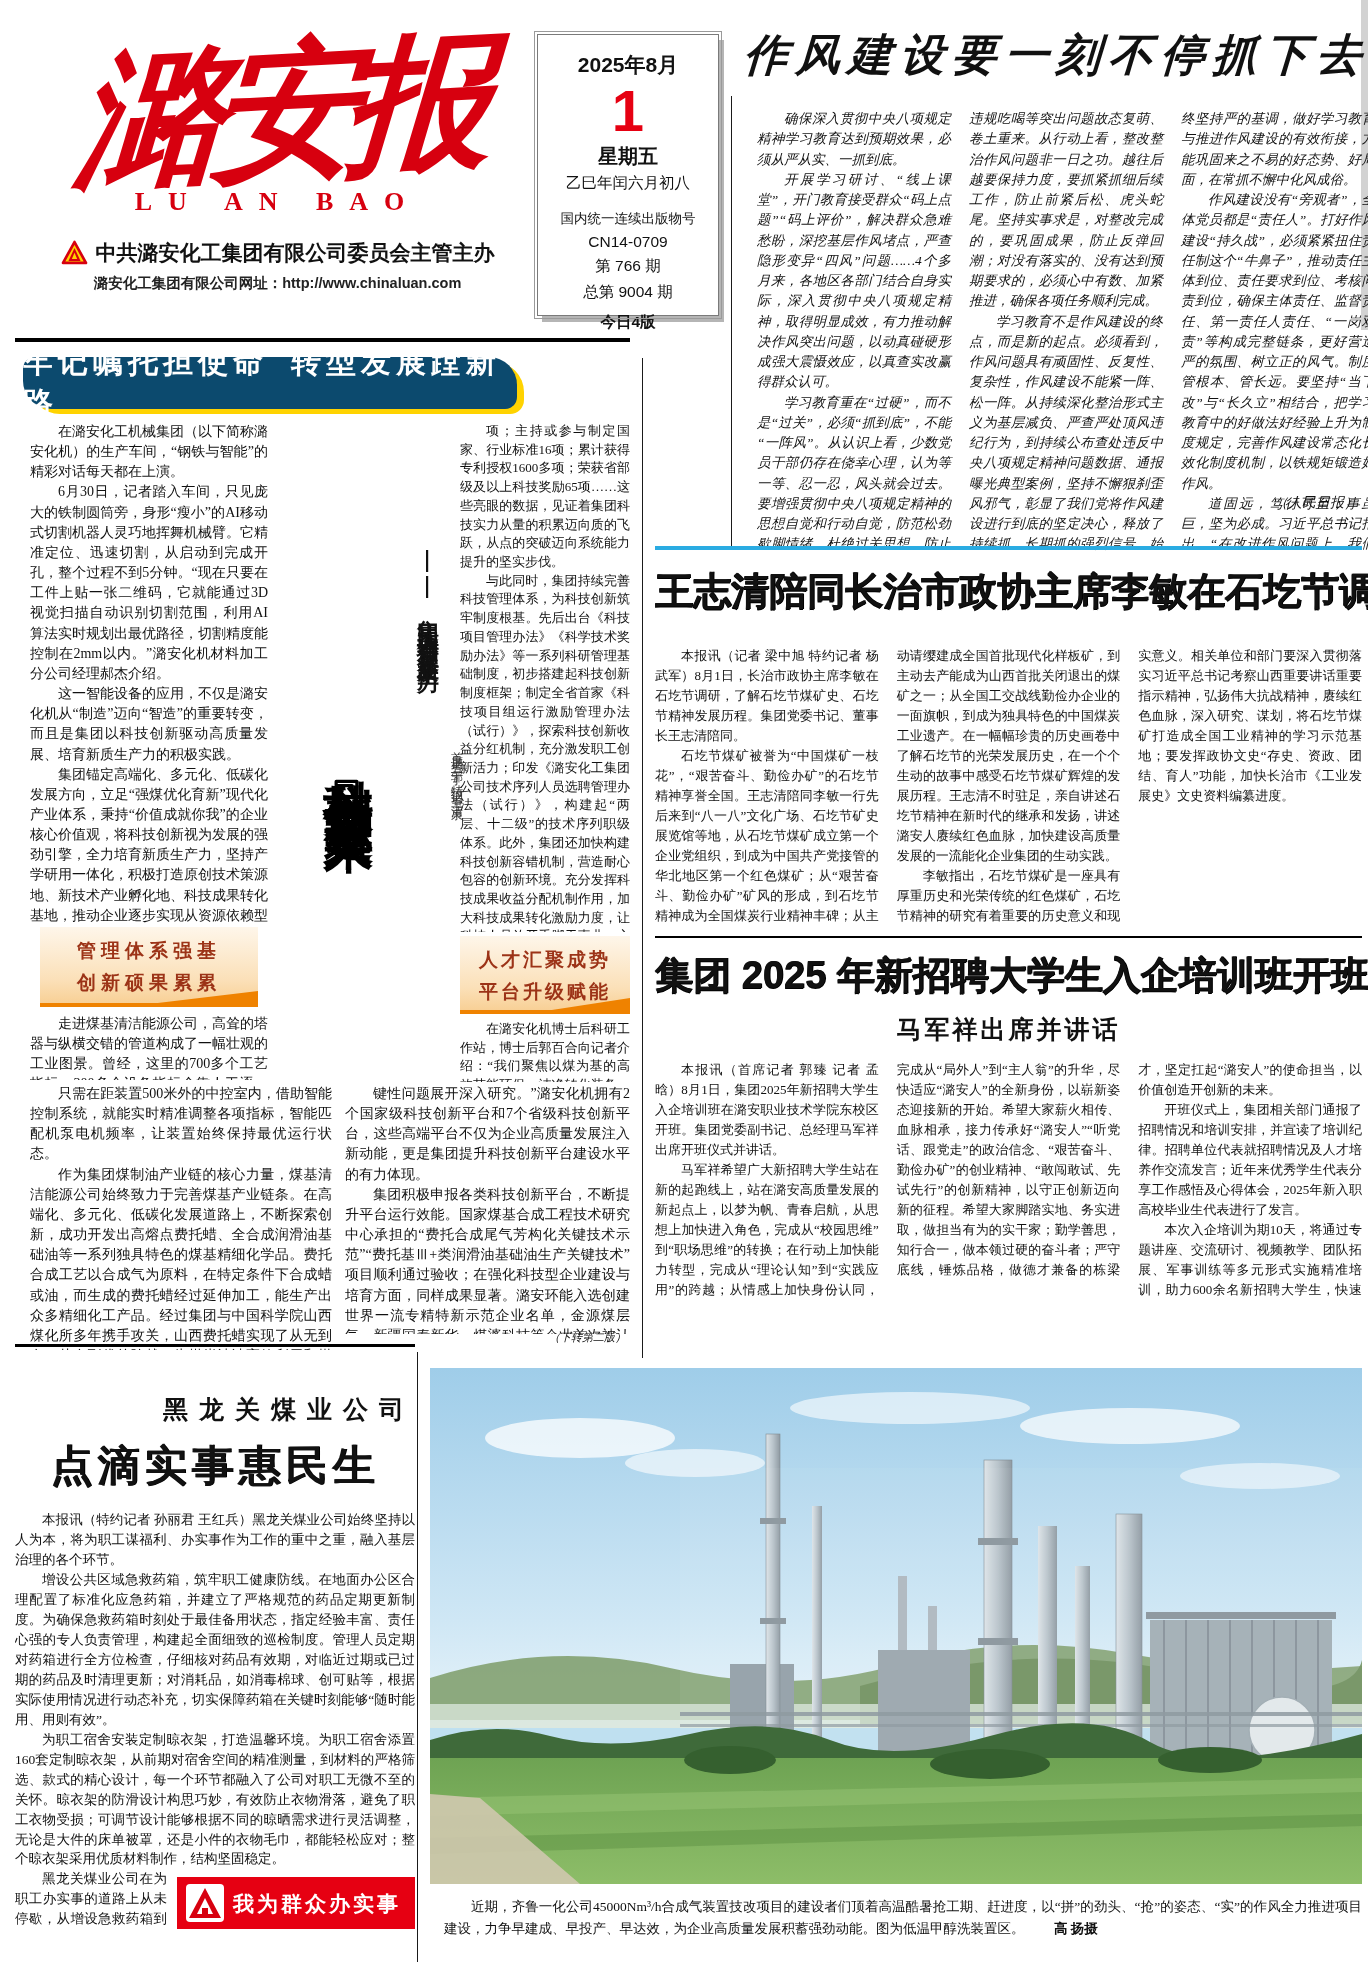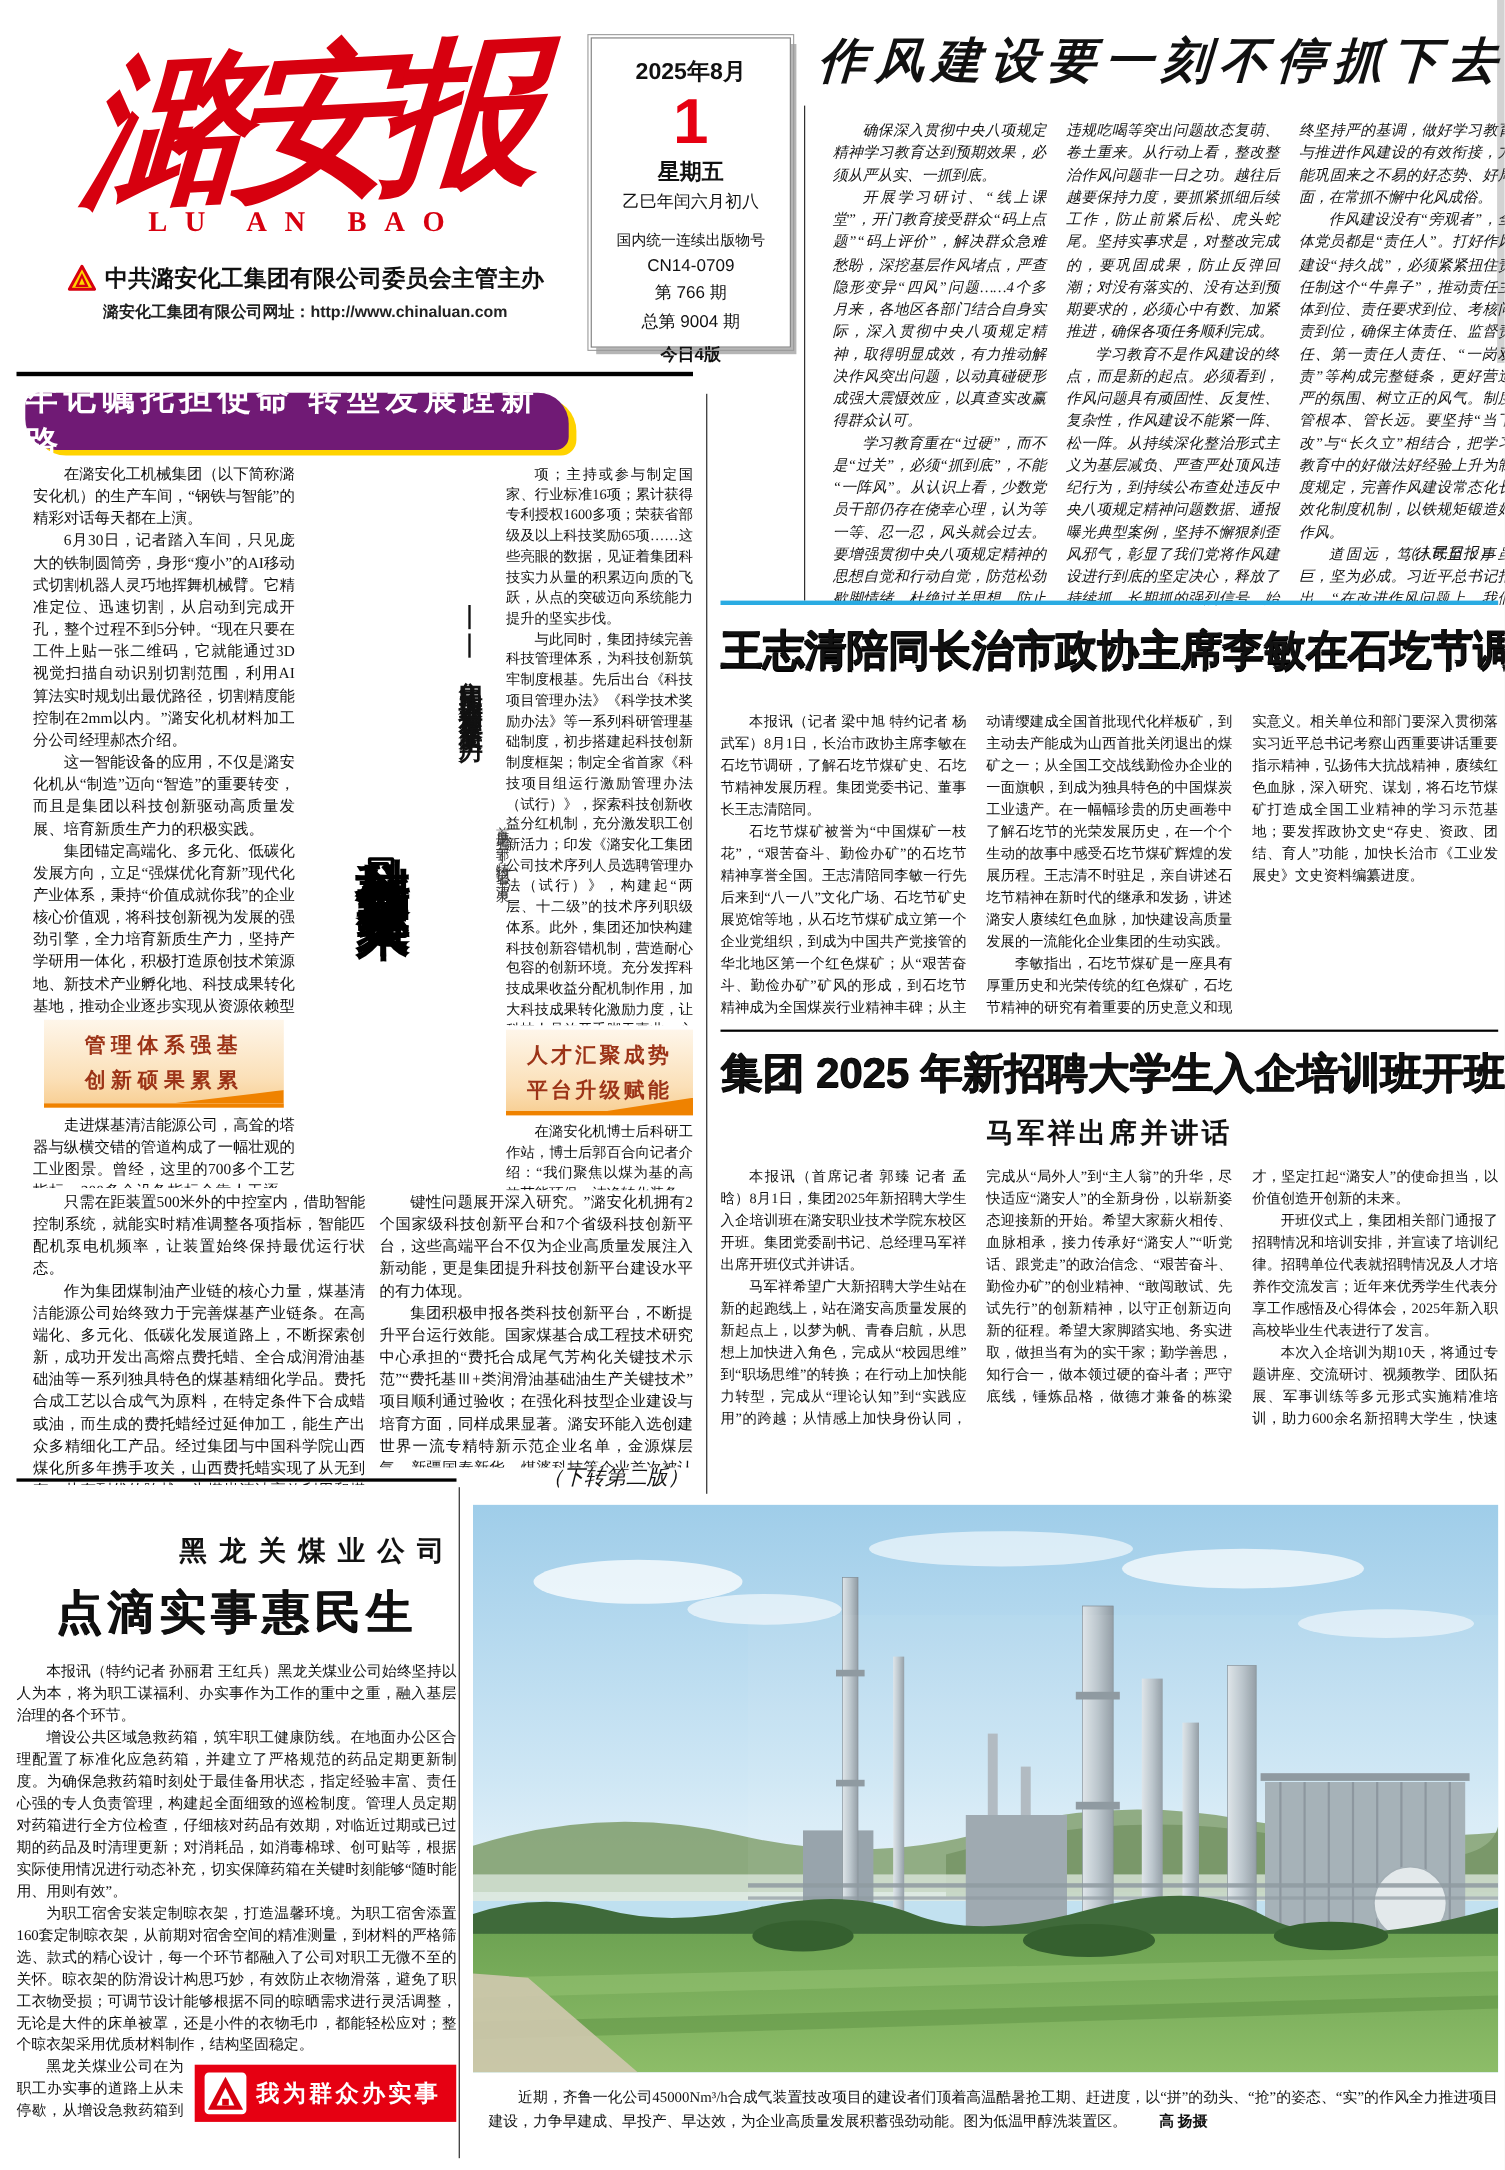--- a/index.html
+++ b/index.html
@@ -39,22 +39,22 @@
   
   .rule-h { background:#000; }
   .rule-v { background:#1a1a1a; width:1px; }
   .rule-cyan { background:#2aabe2; }
   .edge-strip { left:1361px; top:0; width:7px; height:330px; background:#d2d2d2; }
 
   
   .banner-outer { left:30px; top:362px; width:494px; height:52px; background:#ffd300;
                   border-radius:14px 30px 14px 30px; }
   .banner-inner { position:absolute; left:-7px; top:-5px; width:100%; height:100%;
-                  background:#701a75; border-radius:12px 28px 12px 28px; color:#fff;
-                  font-family:Liberation Serif, serif; font-weight:bold; font-size:30px;
+                  background:#0c4a6e; border-radius:12px 28px 12px 28px; color:#fff;
+                  font-family:Liberation Mono, monospace; font-weight:bold; font-size:30px;
                   letter-spacing:5px; display:flex; align-items:center; justify-content:center; }
 
   
   .bodytext p { text-indent:2em; text-align:justify; margin:0; }
   .songtext { font-size:14px; line-height:1.44; }
   .kai { font-style:italic; }
   .clip { overflow:hidden; }
   .cols3 { column-count:3; column-gap:18px; column-fill:auto; }
 
   
@@ -75,21 +75,21 @@
              padding-top:8px; border-bottom:4px solid #ef8200; }
   .subhead::after { content:""; position:absolute; right:0; bottom:0; width:46%; height:12px;
                     background:#ef8200; clip-path:polygon(0 100%,100% 0,100% 100%); }
   .vert { writing-mode:vertical-rl; text-orientation:mixed; }
   .lead-headline { left:286px; top:18px; height:648px; width:96px; font-family:"Liberation Sans", sans-serif;
                    font-weight:bold; font-size:50px; letter-spacing:4px; color:#000; line-height:96px;
                    text-align:center; }
   .lead-subtitle { left:398px; top:128px; height:480px; width:30px; font-family:"Liberation Sans", sans-serif;
                    font-weight:bold; font-size:22px; letter-spacing:4px; }
   .lead-byline { left:432px; top:320px; height:310px; width:18px; font-size:12px; color:#333; letter-spacing:3px; }
-  .continuation { position:absolute; right:4px; top:908px; font-size:19px; font-style:italic;margin-left:32px; }
+  .continuation { position:absolute; right:4px; top:908px; font-size:11px; font-style:italic;margin-left:32px; }
 
   
   .story-headline { font-family:"Liberation Sans", sans-serif; font-weight:900; font-size:38px;
                     letter-spacing:0px; white-space:nowrap; width:100%;
                     text-align:justify; text-align-last:justify;
                     text-shadow:1px 0 0 #000, 0 1px 0 #000; }
   .visit { left:655px; top:566px; width:707px; height:366px; }
   .visit-body { position:absolute; left:0; top:80px; width:707px; height:284px;
                 font-size:13px; line-height:1.54; }
   .training { left:655px; top:950px; width:707px; height:410px; }

